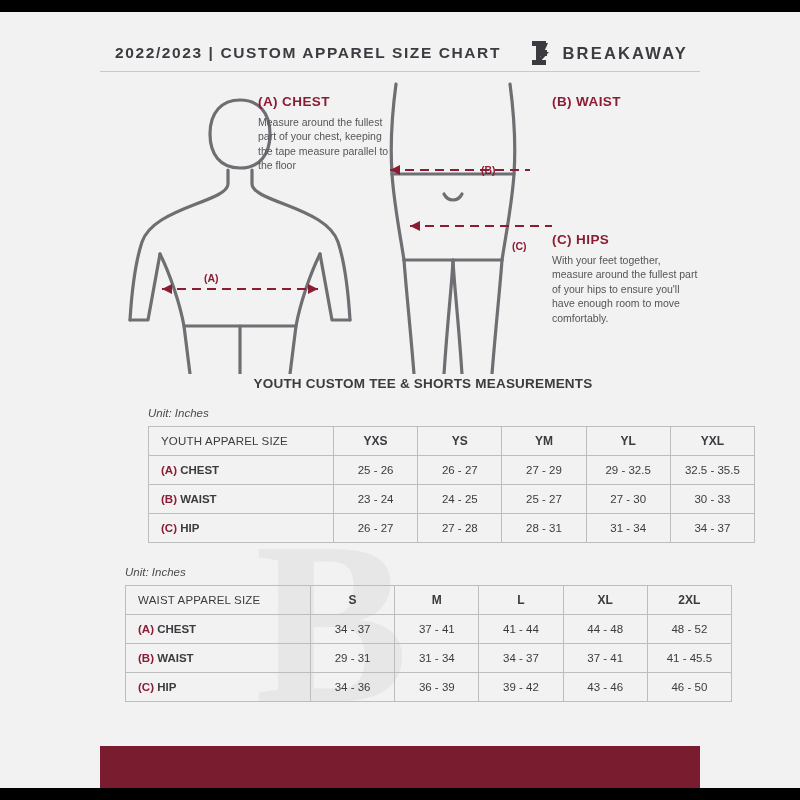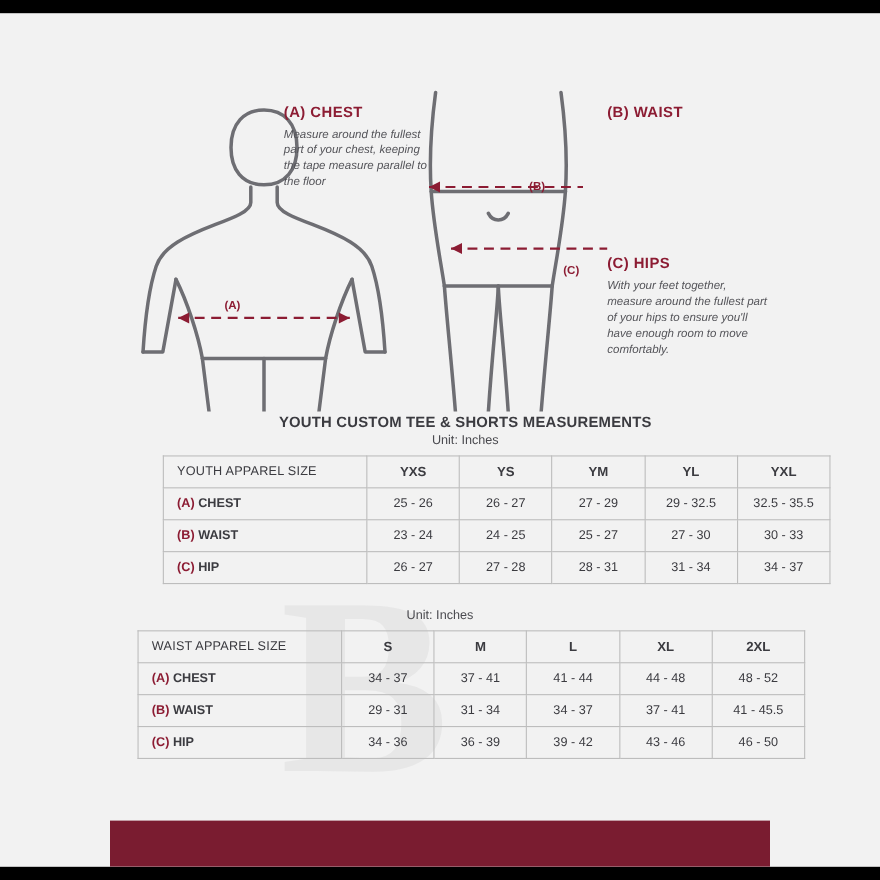--- a/index.html
+++ b/index.html
@@ -96,21 +96,20 @@
   }
   .note-title {
     font-size: 13.5px;
     font-weight: bold;
     color: #8c1c33;
     letter-spacing: 0.4px;
     margin-bottom: 6px;
   }
   .note-body {
     font-size: 10.5px;
-    font-style: italic;
     line-height: 1.38;
     color: #55555a;
   }
   .note-a { left: 158px; top: 20px; width: 140px; }
   .note-b { left: 452px; top: 20px; width: 148px; }
   .note-c { left: 452px; top: 158px; width: 148px; }
 
   .lbl {
     position: absolute;
     font-size: 10.5px;
@@ -128,24 +127,24 @@
     width: 550px;
   }
   .sec-title {
     text-align: center;
     font-size: 13.5px;
     font-weight: bold;
     color: #3b3b40;
     letter-spacing: 0.2px;
   }
   .sec-unit {
-    text-align: center;
     font-size: 11.5px;
+    font-style: italic;
     color: #4a4a4f;
-    margin-top: 4px;
+    margin-top: 16px;
     margin-bottom: 7px;
   }
   table {
     border-collapse: collapse;
     width: 607px;
     table-layout: fixed;
   }
   th, td {
     border: 1px solid #bdbdbd;
     height: 28px;
@@ -191,20 +190,33 @@
   }
 </style>
 </head>
 <body>
 
 <div id="page">
   <div class="sheet">
 
     <div class="watermark">B</div>
 
+    <div class="header">
+      <div class="header-title">2022/2023  |  CUSTOM APPAREL SIZE CHART</div>
+      <div class="brand-wrap">
+        <span class="brand-mark">
+          <svg width="22" height="26" viewBox="0 0 22 26">
+            <path d="M4 1 L18 1 L18 6 L12 6 L12 10 L19 10 L19 16 L12 16 L12 20 L18 20 L18 25 L4 25 L4 20 L8 20 L8 6 L4 6 Z" fill="#3b3b40"></path>
+            <path d="M11 3 L20 3 L16 12 L21 12 L10 24 L13 14 L8 14 Z" fill="#3b3b40"></path>
+          </svg>
+        </span>
+        <span class="brand-name">BREAKAWAY</span>
+      </div>
+      <div class="header-rule"></div>
+    </div>
 
     <div class="illus">
       <svg width="600" height="300" viewBox="0 0 600 300">
 
         <g fill="none" stroke="#6e6e73" stroke-width="3.2" stroke-linejoin="round" stroke-linecap="round">
           <path d="M110 60 C110 38 122 26 140 26 C158 26 170 38 170 60 C170 80 160 94 140 94 C120 94 110 80 110 60 Z"></path>
           <path d="M128 96 L128 110 C128 118 112 124 96 130 C70 140 48 150 42 168 C36 186 32 214 30 246"></path>
           <path d="M152 96 L152 110 C152 118 168 124 184 130 C210 140 232 150 238 168 C244 186 248 214 250 246"></path>
           <path d="M30 246 L48 246 L60 180"></path>
           <path d="M250 246 L232 246 L220 180"></path>

